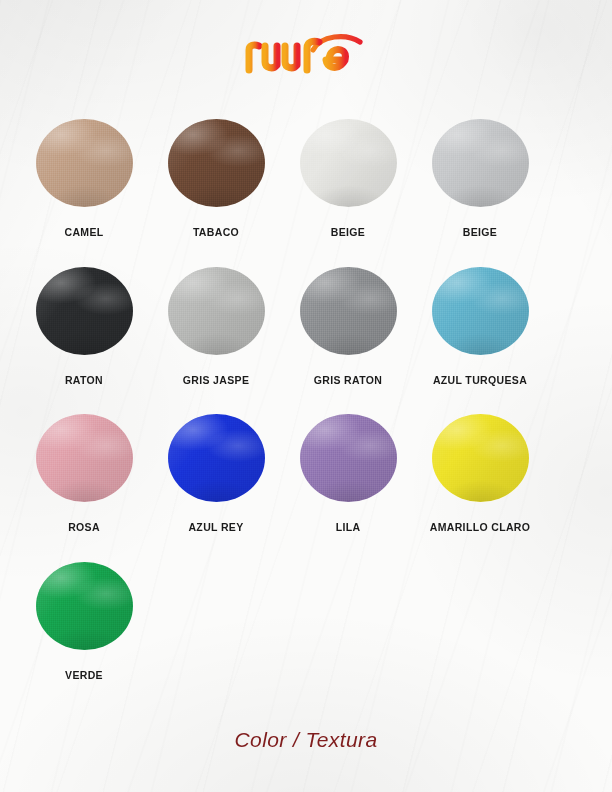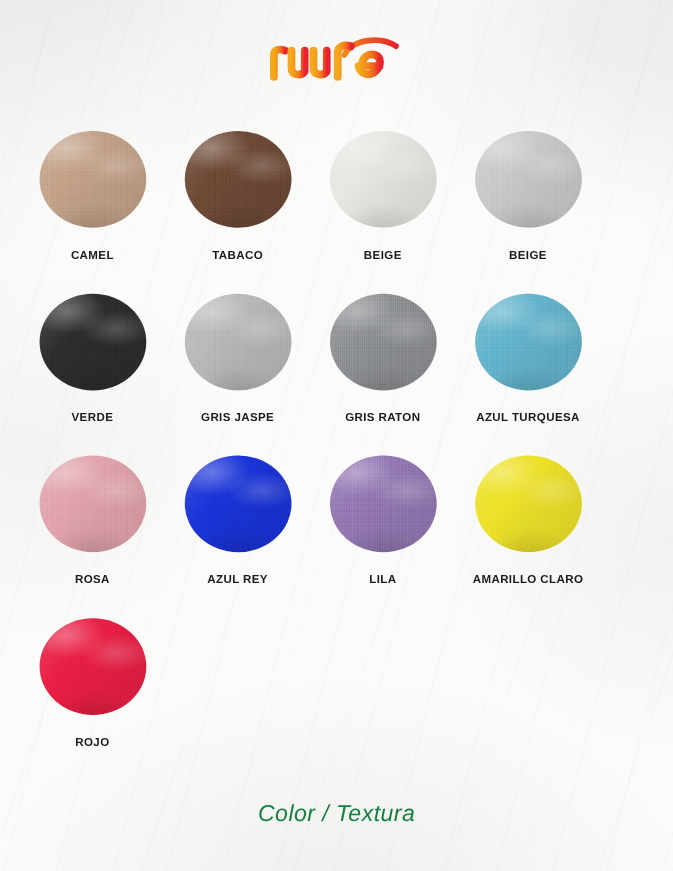--- a/index.html
+++ b/index.html
@@ -147,21 +147,21 @@
     justify-content: center;
     padding-top: 28px;
     box-sizing: border-box;
   }
   #footer-caption {
     font-family: "Liberation Sans", sans-serif;
     font-style: italic;
     font-weight: normal;
     font-size: 21px;
     letter-spacing: 0.4px;
-    color: #15803d;
+    color: #7f1d1d;
   }
 </style>
 </head>
 <body>
 
 <div id="page">
 
   <div id="paper-texture"></div>
 
   <div id="header">
@@ -209,21 +209,21 @@
       <div class="swatch-cell">
         <div class="swatch-disc" style="background-color: rgb(231, 231, 227);"></div>
         <div class="swatch-label">BEIGE</div>
       </div>
       <div class="swatch-cell">
         <div class="swatch-disc" style="background-color: rgb(199, 201, 203);"></div>
         <div class="swatch-label">BEIGE</div>
       </div>
       <div class="swatch-cell">
         <div class="swatch-disc" style="background-color: rgb(43, 45, 47);"></div>
-        <div class="swatch-label">VERDE</div>
+        <div class="swatch-label">RATON</div>
       </div>
       <div class="swatch-cell">
         <div class="swatch-disc" style="background-color: rgb(185, 186, 184);"></div>
         <div class="swatch-label">GRIS JASPE</div>
       </div>
       <div class="swatch-cell">
         <div class="swatch-disc" style="background-color: rgb(142, 144, 147);"></div>
         <div class="swatch-label">GRIS RATON</div>
       </div>
       <div class="swatch-cell">
@@ -240,22 +240,22 @@
       </div>
       <div class="swatch-cell">
         <div class="swatch-disc" style="background-color: rgb(148, 121, 180);"></div>
         <div class="swatch-label">LILA</div>
       </div>
       <div class="swatch-cell">
         <div class="swatch-disc" style="background-color: rgb(238, 226, 42);"></div>
         <div class="swatch-label">AMARILLO CLARO</div>
       </div>
       <div class="swatch-cell">
-        <div class="swatch-disc" style="background-color: rgb(234, 31, 69);"></div>
-        <div class="swatch-label">ROJO</div>
+        <div class="swatch-disc" style="background-color: rgb(23, 164, 79);"></div>
+        <div class="swatch-label">VERDE</div>
       </div>
     </div>
 
   <div id="footer">
     <div id="footer-caption">Color / Textura</div>
   </div>
 
 </div>
 
 </body></html>

